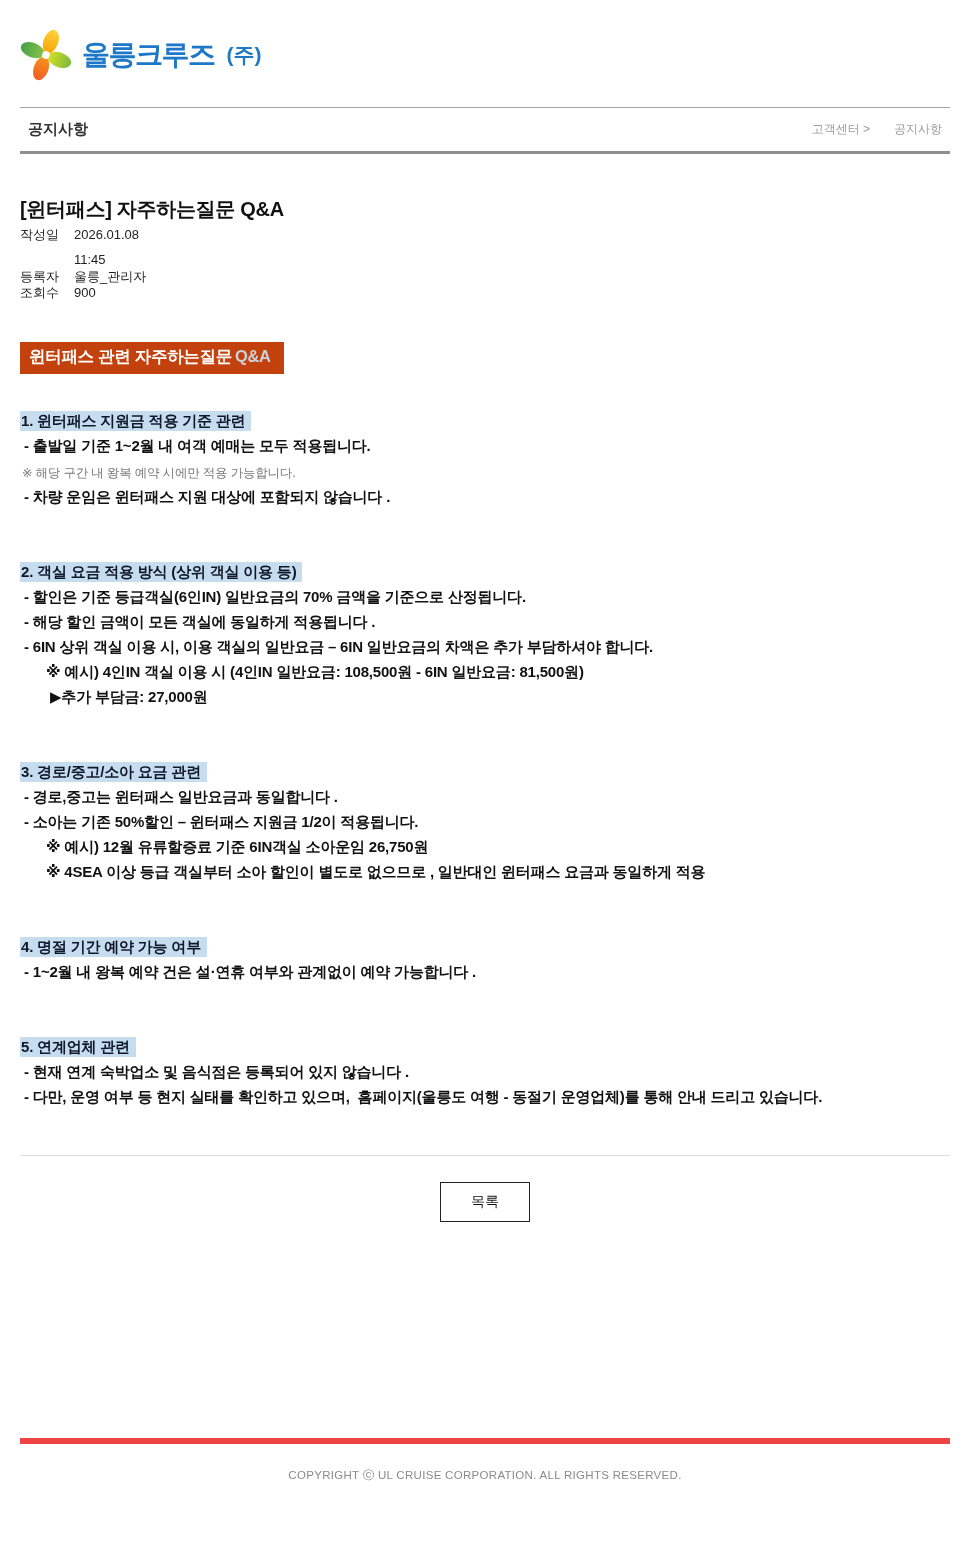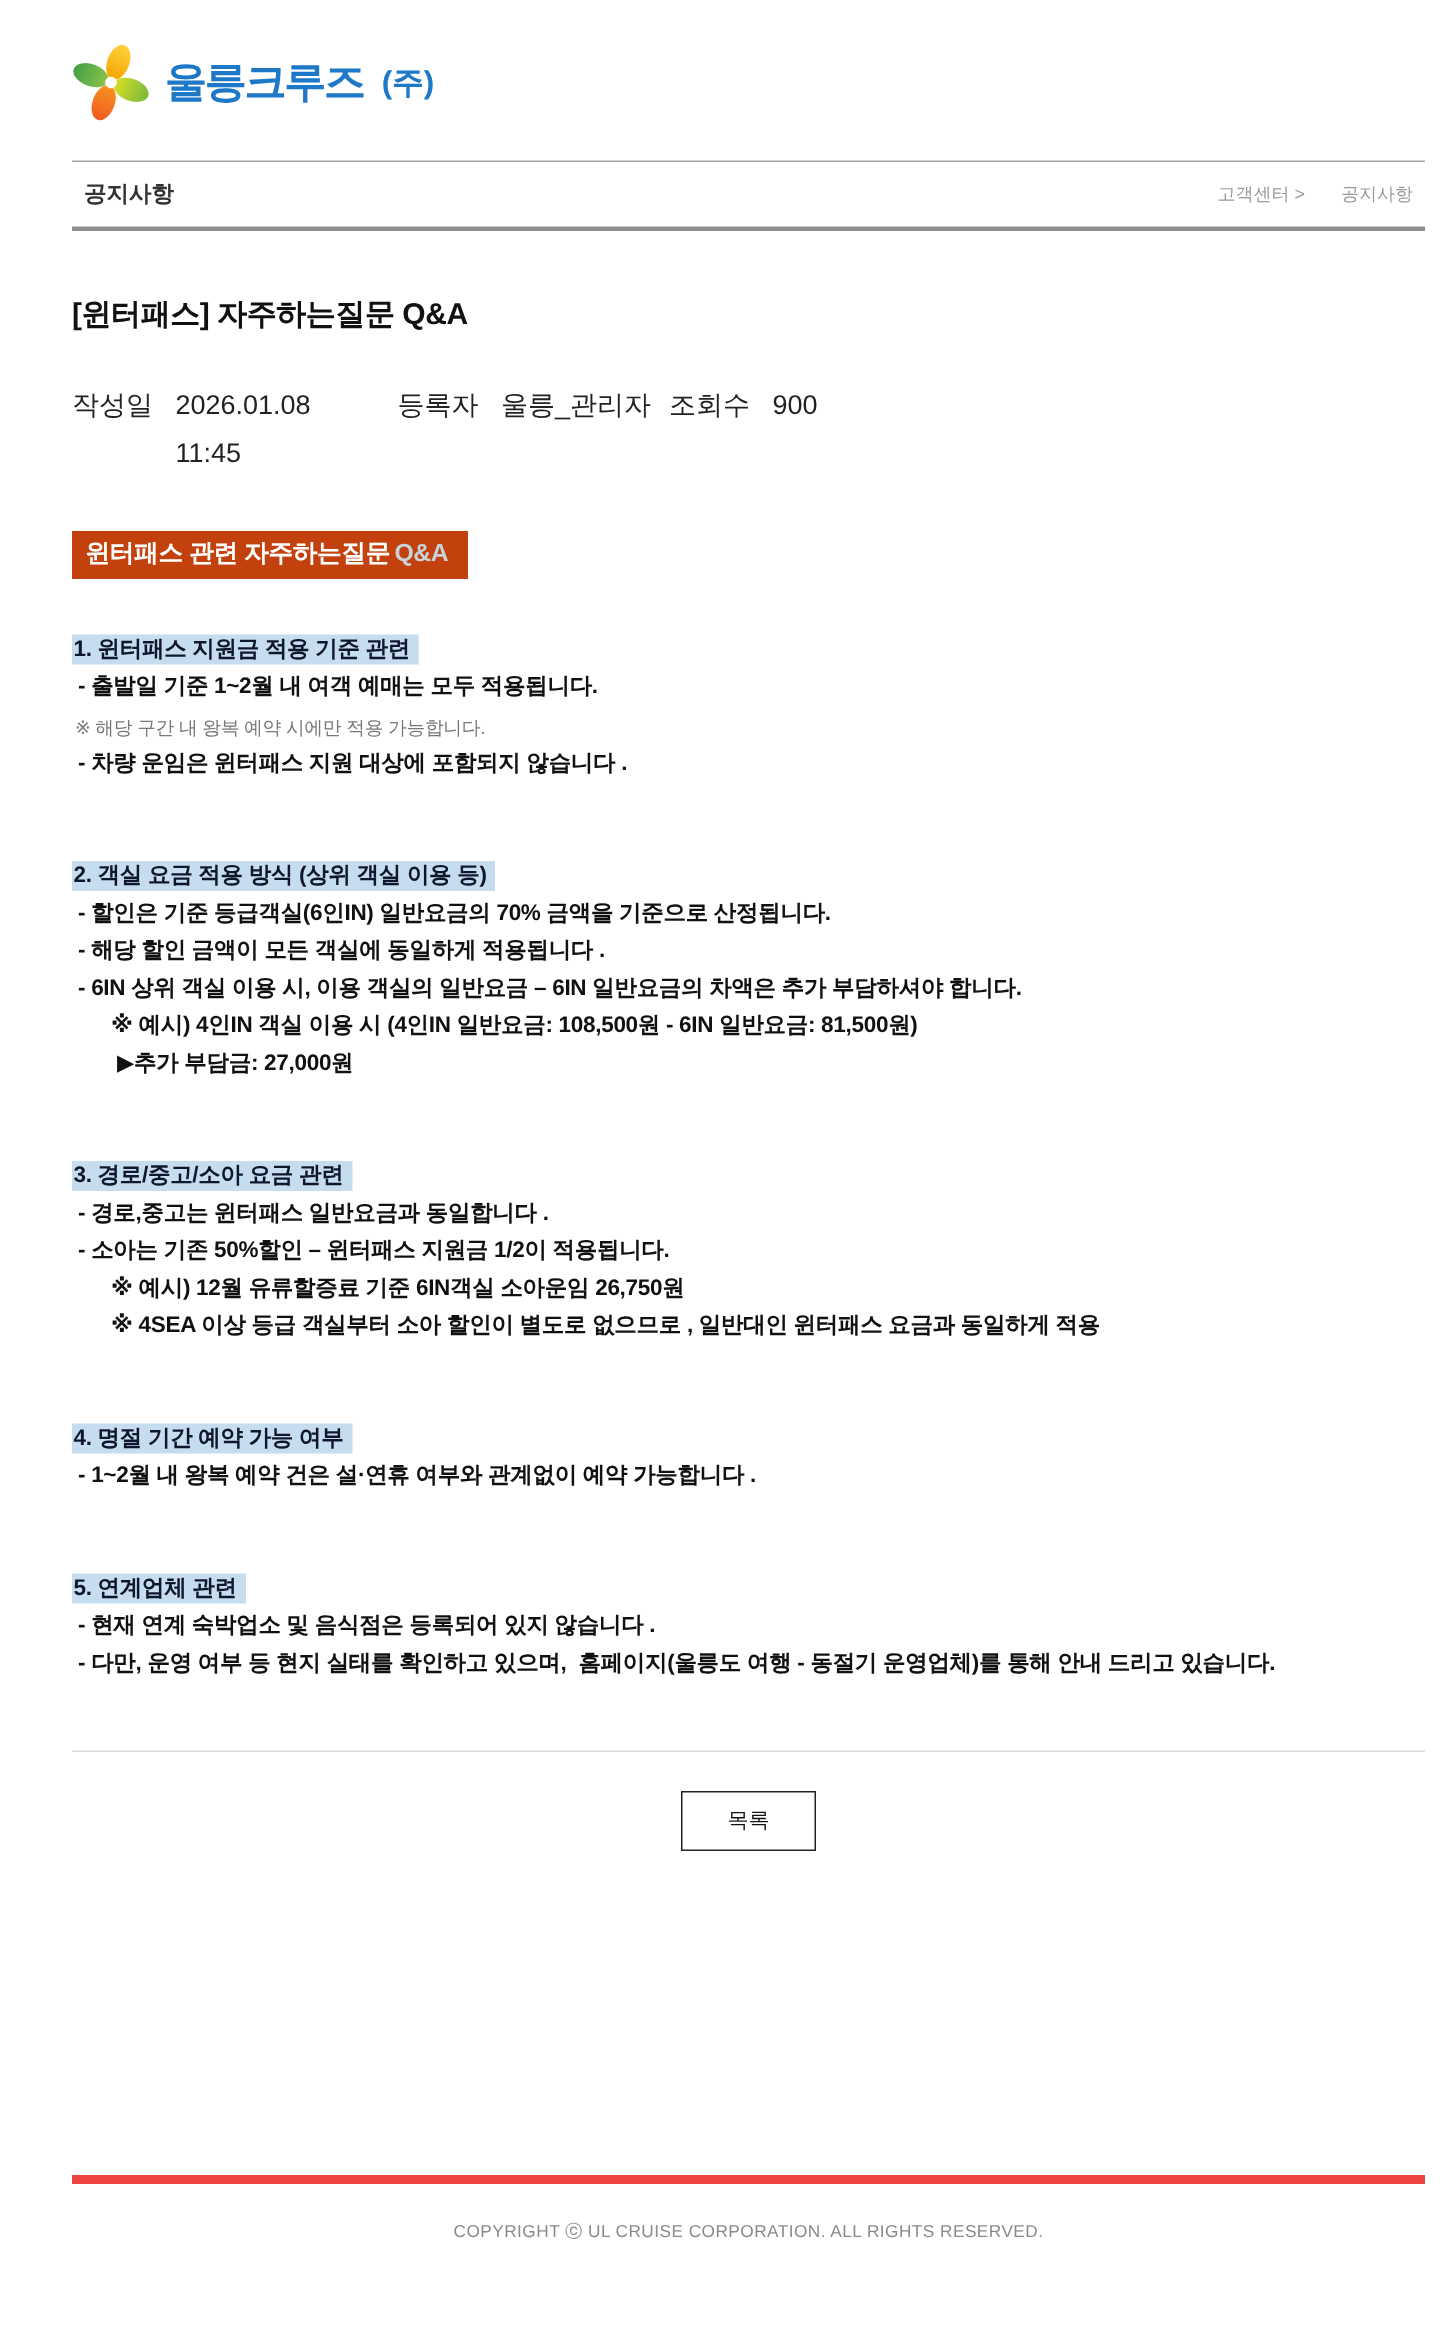--- a/index.html
+++ b/index.html
@@ -7,21 +7,20 @@
   body {
     font-family: "Liberation Sans", "DejaVu Sans", sans-serif;
     color: #111;
   }
   .page {
     width: 970px;
     height: 1568px;
     margin: 0 auto;
     background: #fff;
     overflow: hidden;
-    padding-left: 28px;
   }
   .inner { margin: 0 20px; }
 
   
   .logo-row {
     display: flex;
     align-items: center;
     gap: 10px;
     padding-top: 25px;
     height: 85px;
@@ -55,25 +54,26 @@
 
   
   .post-title {
     margin-top: 42px;
     font-size: 20px;
     font-weight: bold;
     color: #111;
     letter-spacing: -0.3px;
   }
   .meta {
-    margin-top: 36px;
+    margin-top: 4px;
     display: flex;
-    font-size: 18px;
+    font-size: 13px;
     color: #222;
     line-height: 1.25;
+    flex-direction: column;
   }
   .meta-group { display: flex; }
   .meta-group.g1 { width: 217px; }
   .meta-group.g2 { width: 181px; }
   .meta-label { margin-right: 15px; color: #222; }
   .meta-vals { display: inline-flex; flex-direction: column; gap: 9px; justify-content: center; }
 
   
   .badge {
     margin-top: 41px;

